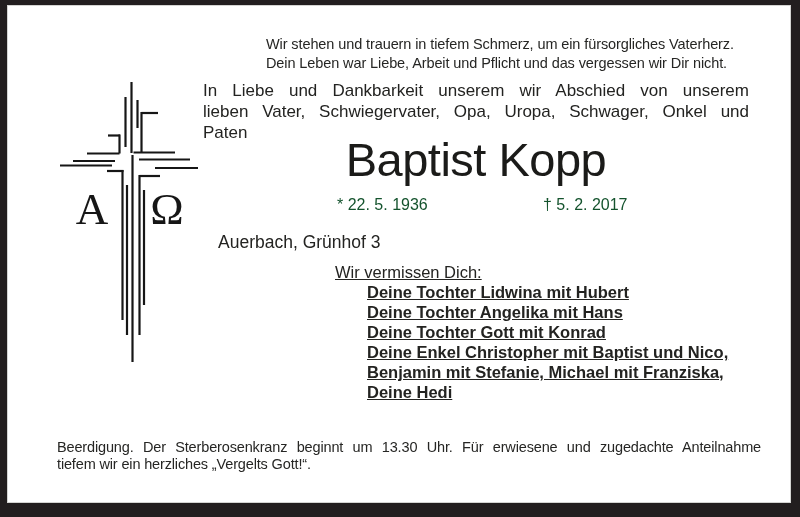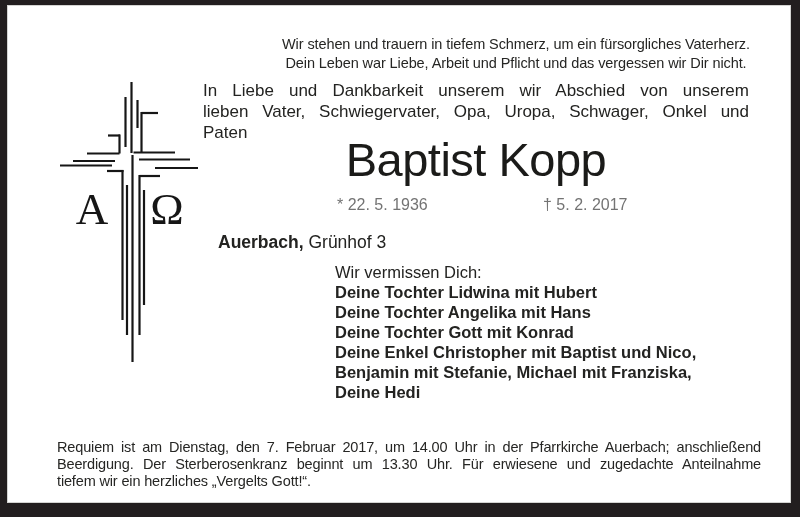--- a/index.html
+++ b/index.html
@@ -25,51 +25,51 @@
     position: absolute; left: 7px; top: 5px; right: 9px; bottom: 14px;
     border: 1px solid #d4d4d2; pointer-events: none;
   }
 
   .abs { position: absolute; }
 
   
   .verse {
     left: 266px; top: 35px; width: 500px;
     font-size: 14.5px; line-height: 18.5px; letter-spacing: -0.1px;
-    text-align: center; color: #262624;
+    text-align: left; color: #262624;
   }
 
   
   .intro {
     left: 203px; top: 80px; width: 546px;
     font-size: 17px; line-height: 21px; color: #232321;
   }
   .jline { text-align: justify; text-align-last: justify; }
 
   
   .name {
     left: 203px; top: 134px; width: 546px;
     text-align: center;
     font-size: 47px; font-weight: normal; letter-spacing: -0.5px;
     line-height: 52px; color: #1b1b19;
   }
 
-  .date { font-size: 16px; color: #737373; top: 196px; }
+  .date { font-size: 16px; color: #14532d; top: 196px; }
   .date-birth { left: 337px; }
   .date-death { left: 543px; }
 
   .residence { left: 218px; top: 232px; font-size: 17.5px; color: #232321; }
-  .residence .city { font-weight: bold; }
+  .residence .city { font-weight: normal; }
 
   .mourners {
     left: 335px; top: 262px; width: 420px;
-    font-size: 16.5px; line-height: 20px; color: #232321;
+    font-size: 16.5px; line-height: 20px; color: #232321; text-decoration: underline;
   }
   .mourners .heading { font-weight: normal; font-size: 16.5px; }
-  .mourners .m-line { font-weight: bold; }
+  .mourners .m-line { font-weight: bold; margin-left: 32px; }
 
   .funeral {
     left: 57px; top: 439px; width: 704px;
     font-size: 14.5px; line-height: 17.2px; letter-spacing: -0.15px;
     color: #262624;
   }
 
   .cross-wrap { left: 50px; top: 78px; width: 160px; height: 292px; }
   .cross-wrap svg { display: block; width: 160px; height: 292px; }
   .cross-wrap line { stroke: #161616; stroke-width: 2.2; }
@@ -149,18 +149,17 @@
     <div class="heading">Wir vermissen Dich:</div>
     <div class="m-line">Deine Tochter Lidwina mit Hubert</div>
     <div class="m-line">Deine Tochter Angelika mit Hans</div>
     <div class="m-line">Deine Tochter Gott mit Konrad</div>
     <div class="m-line">Deine Enkel Christopher mit Baptist und Nico,</div>
     <div class="m-line">Benjamin mit Stefanie, Michael mit Franziska,</div>
     <div class="m-line">Deine Hedi</div>
   </div>
 
   <div class="abs funeral">
-    <div class="jline">Requiem ist am Dienstag, den 7. Februar 2017, um 14.00 Uhr in der Pfarrkirche Auerbach; anschließend</div>
     <div class="jline">Beerdigung. Der Sterberosenkranz beginnt um 13.30 Uhr. Für erwiesene und zugedachte Anteilnahme</div>
     <div>tiefem wir ein herzliches „Vergelts Gott!“.</div>
   </div>
 
 </div>
 
 </body></html>

